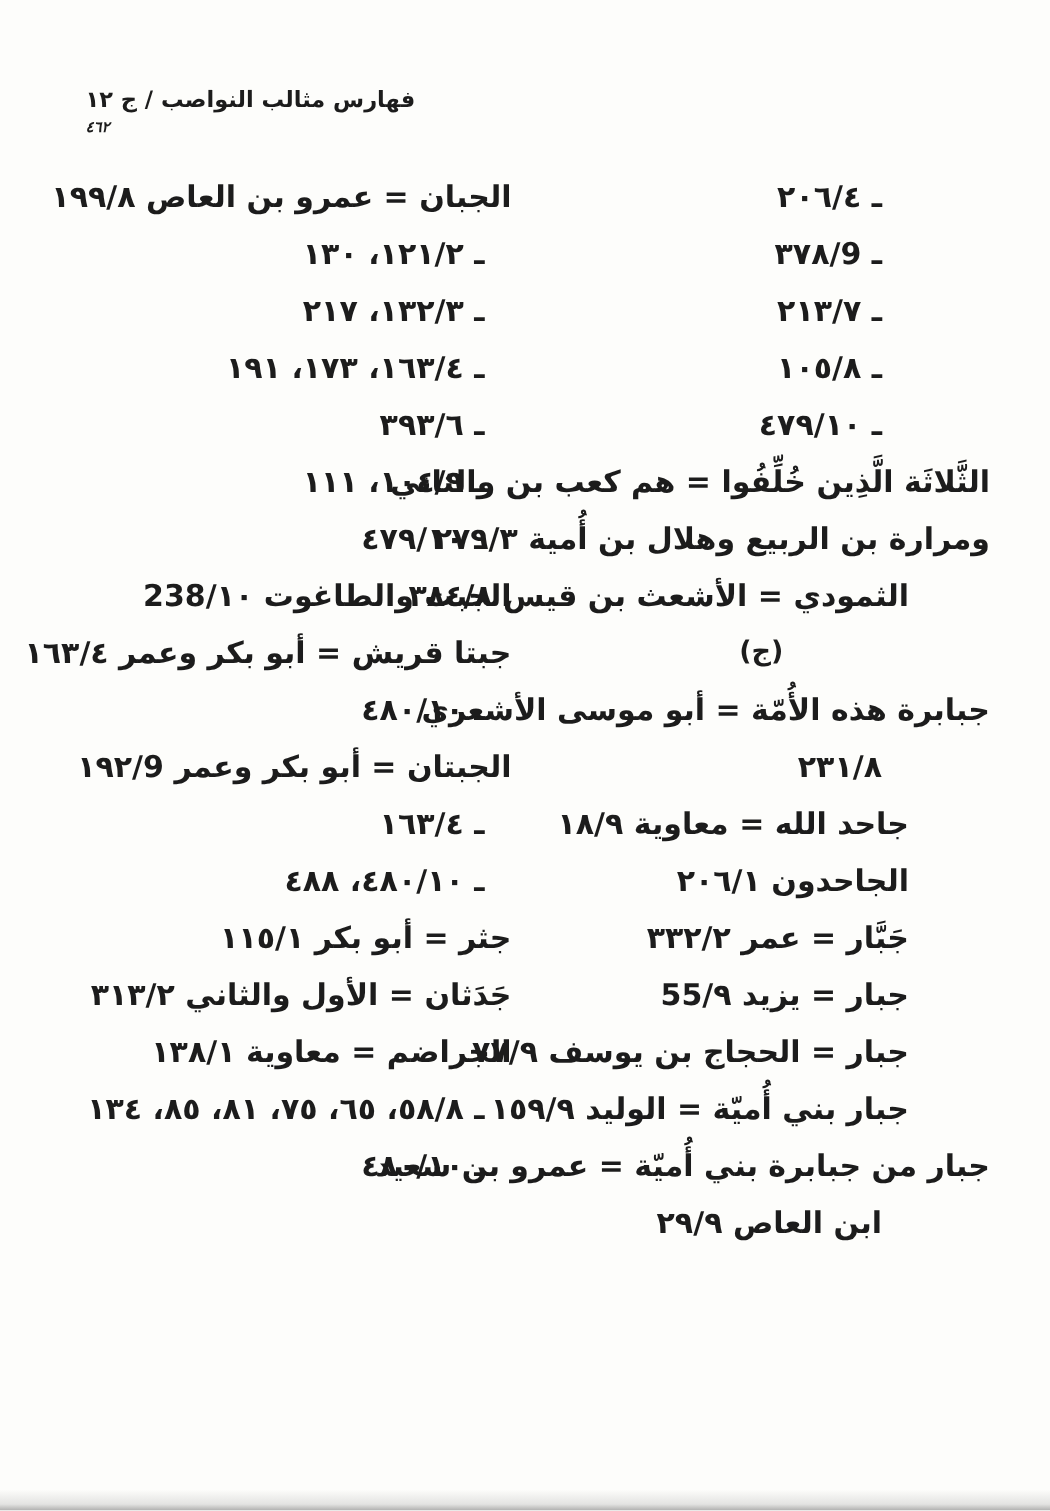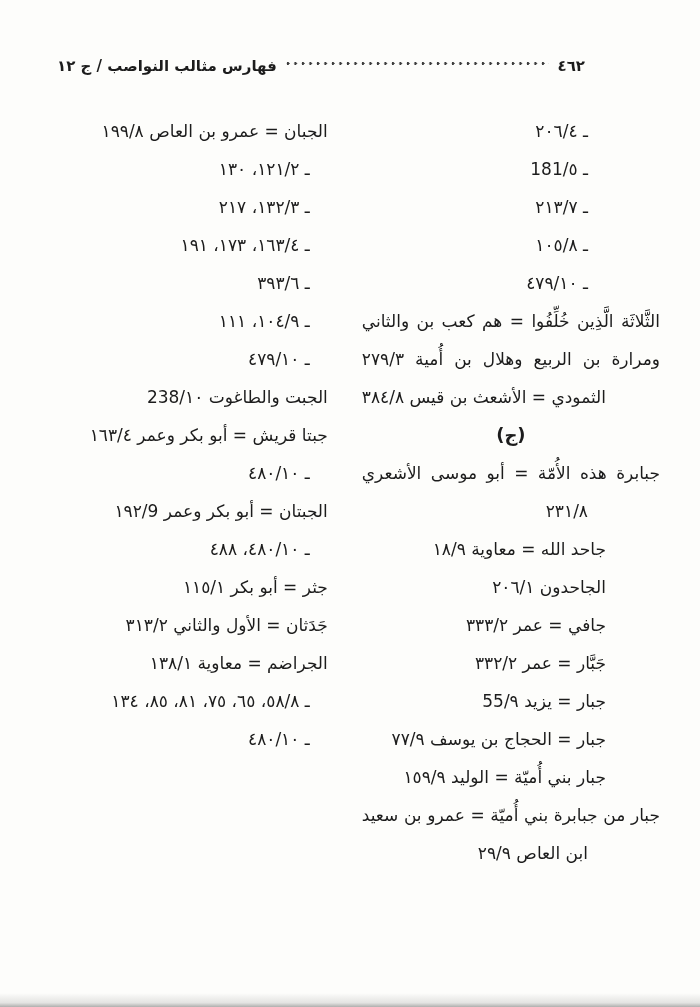--- a/index.html
+++ b/index.html
@@ -7,43 +7,43 @@
     position:relative;
     width:700px;height:1007px;
     background:#fdfdfb;
     overflow:hidden;
     font-family:"DejaVu Sans",sans-serif;
     color:#1c1c1c;
   }
   
   .hdr{
     position:absolute;top:57px;left:57px;width:528px;
-    display:flex;align-items:center;direction:ltr;
+    display:flex;align-items:flex-start;direction:ltr;flex-direction:column;
   }
   .hdr .title{
     font-size:15px;font-weight:700;direction:rtl;
     white-space:nowrap;letter-spacing:0;
   }
   .hdr .leader{
     flex:1;height:5px;margin:0 9px 5px 9px;
     background:radial-gradient(circle at 2px 2.4px,#3c3c3c 1.25px,rgba(0,0,0,0) 1.6px);
     background-size:7.5px 5px;background-repeat:repeat-x;
   }
-  .hdr .pnum{font-size:15px;font-weight:700;white-space:nowrap;direction:rtl;}
+  .hdr .pnum{font-size:10px;font-weight:700;white-space:nowrap;direction:rtl;font-style:italic;}
   
   .cols{
     position:absolute;top:112px;left:45px;width:615px;
     display:flex;direction:rtl;gap:10px;
   }
   .col{direction:rtl;}
-  .col.r{width:305px;margin-left:20px;}
+  .col.r{width:305px;}
   .col.l{width:300px;}
   .ln{
     height:38px;line-height:38px;
-    font-size:17px;text-align:right;white-space:nowrap;
+    font-size:20px;text-align:right;white-space:nowrap;font-weight:bold;
   }
   
   .col.r .ln{padding-right:54px;}
   .col.r .ln.ind{padding-right:72px;}
   .col.r .ln.full{padding-right:0;text-align:justify;text-align-last:justify;}
   .col.r .ln.sec{padding-right:0;text-align:center;text-align-last:center;font-weight:700;font-size:18px;}
   .col.l .ln{padding-right:4px;}
   .col.l .ln.ind{padding-right:22px;}
   
   .bottom-shadow{
@@ -59,53 +59,53 @@
   <div class="hdr">
     <span class="title">فهارس مثالب النواصب / ج ١٢</span>
     <span class="leader"></span>
     <span class="pnum">٤٦٢</span>
   </div>
 
   <div class="cols">
 
     <div class="col r" dir="rtl">
       <div class="ln ind">ـ ٢٠٦/٤</div>
-      <div class="ln ind">ـ 181/٥</div>
+      <div class="ln ind">ـ ٣٧٨/9</div>
       <div class="ln ind">ـ ٢١٣/٧</div>
       <div class="ln ind">ـ ١٠٥/٨</div>
       <div class="ln ind">ـ ٤٧٩/١٠</div>
       <div class="ln full">الثَّلاثَة الَّذِين خُلِّفُوا = هم كعب بن والثاني</div>
       <div class="ln full">ومرارة بن الربيع وهلال بن أُمية ٢٧٩/٣</div>
       <div class="ln">الثمودي = الأشعث بن قيس ٣٨٤/٨</div>
       <div class="ln sec">(ج)</div>
       <div class="ln full">جبابرة هذه الأُمّة = أبو موسى الأشعري</div>
       <div class="ln ind">٢٣١/٨</div>
       <div class="ln">جاحد الله = معاوية ١٨/٩</div>
       <div class="ln">الجاحدون ٢٠٦/١</div>
-      <div class="ln">جافي = عمر ٣٣٣/٢</div>
       <div class="ln">جَبَّار = عمر ٣٣٢/٢</div>
       <div class="ln">جبار = يزيد 55/٩</div>
       <div class="ln">جبار = الحجاج بن يوسف ٧٧/٩</div>
       <div class="ln">جبار بني أُميّة = الوليد ١٥٩/٩</div>
       <div class="ln full">جبار من جبابرة بني أُميّة = عمرو بن سعيد</div>
       <div class="ln ind">ابن العاص ٢٩/٩</div>
     </div>
 
     <div class="col l" dir="rtl">
       <div class="ln">الجبان = عمرو بن العاص ١٩٩/٨</div>
       <div class="ln ind">ـ ١٢١/٢، ١٣٠</div>
       <div class="ln ind">ـ ١٣٢/٣، ٢١٧</div>
       <div class="ln ind">ـ ١٦٣/٤، ١٧٣، ١٩١</div>
       <div class="ln ind">ـ ٣٩٣/٦</div>
       <div class="ln ind">ـ ١٠٤/٩، ١١١</div>
       <div class="ln ind">ـ ٤٧٩/١٠</div>
       <div class="ln">الجبت والطاغوت 238/١٠</div>
       <div class="ln">جبتا قريش = أبو بكر وعمر ١٦٣/٤</div>
       <div class="ln ind">ـ ٤٨٠/١٠</div>
       <div class="ln">الجبتان = أبو بكر وعمر ١٩٢/9</div>
+      <div class="ln ind">ـ ١٦٣/٤</div>
       <div class="ln ind">ـ ٤٨٠/١٠، ٤٨٨</div>
       <div class="ln">جثر = أبو بكر ١١٥/١</div>
       <div class="ln">جَدَثان = الأول والثاني ٣١٣/٢</div>
       <div class="ln">الجراضم = معاوية ١٣٨/١</div>
       <div class="ln ind">ـ ٥٨/٨، ٦٥، ٧٥، ٨١، ٨٥، ١٣٤</div>
       <div class="ln ind">ـ ٤٨٠/١٠</div>
     </div>
 
   </div>
 

